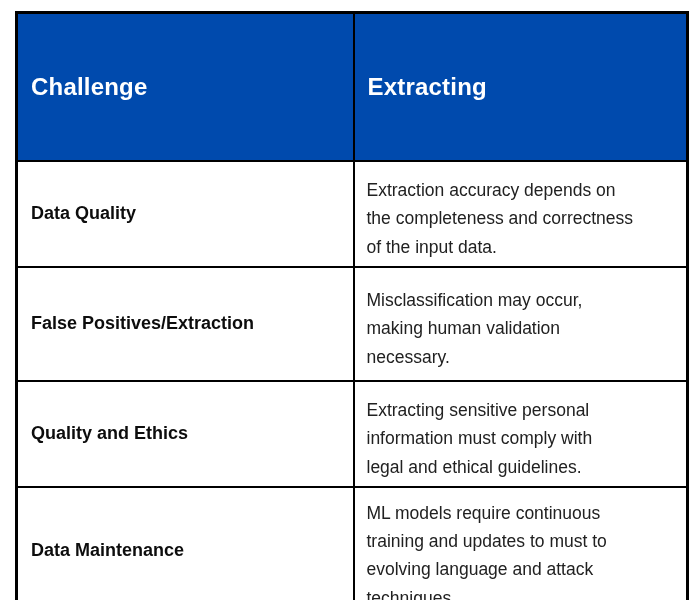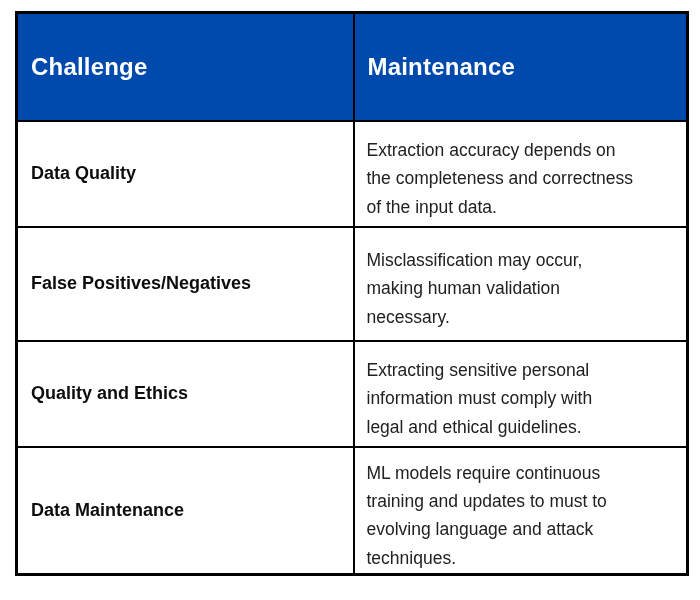--- a/index.html
+++ b/index.html
@@ -24,21 +24,21 @@
   }
   table.challenge-table th,
   table.challenge-table td {
     border: 2px solid #000000;
     vertical-align: middle;
     box-sizing: border-box;
   }
   col.c-challenge { width: 337px; }
   col.c-description { width: 334px; }
 
-  tr.header-row { height: 108px; }
+  tr.header-row { height: 148px; }
   tr.body-row-0 { height: 106px; }
   tr.body-row-1 { height: 114px; }
   tr.body-row-2 { height: 106px; }
   tr.body-row-3 { height: 128px; }
 
   th.header-cell {
     background: #004AAD;
     color: #ffffff;
     font-size: 24px;
     font-weight: bold;
@@ -66,32 +66,32 @@
 
 <div class="table-wrap">
   <table class="challenge-table">
     <colgroup>
       <col class="c-challenge">
       <col class="c-description">
     </colgroup>
     <thead>
       <tr class="header-row">
         <th class="header-cell">Challenge</th>
-        <th class="header-cell">Maintenance</th>
+        <th class="header-cell">Extracting</th>
       </tr>
     </thead>
     <tbody>
       <tr class="body-row-0">
         <td class="challenge-cell">Data Quality</td>
         <td class="description-cell">Extraction accuracy depends on
 the completeness and correctness
 of the input data.</td>
       </tr>
       <tr class="body-row-1">
-        <td class="challenge-cell">False Positives/Negatives</td>
+        <td class="challenge-cell">False Positives/Extraction</td>
         <td class="description-cell">Misclassification may occur,
 making human validation
 necessary.</td>
       </tr>
       <tr class="body-row-2">
         <td class="challenge-cell">Quality and Ethics</td>
         <td class="description-cell">Extracting sensitive personal
 information must comply with
 legal and ethical guidelines.</td>
       </tr>

